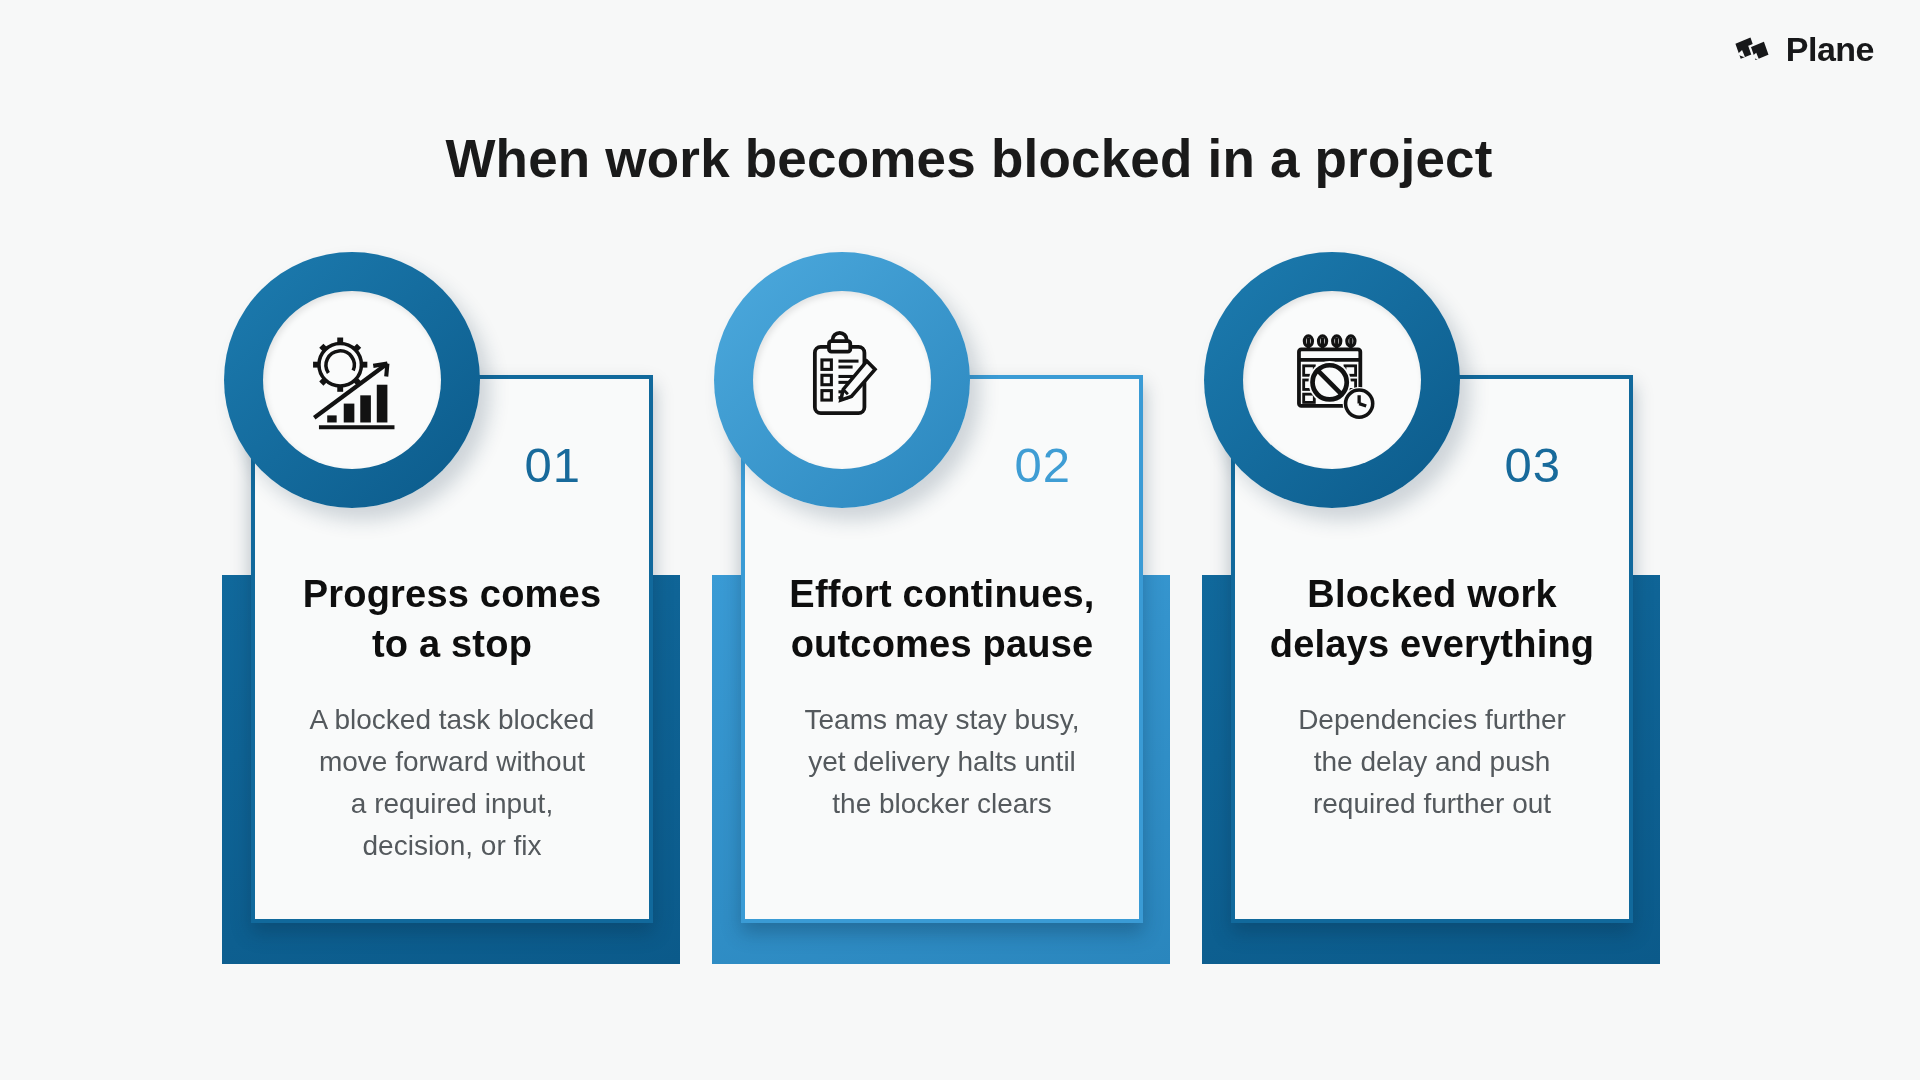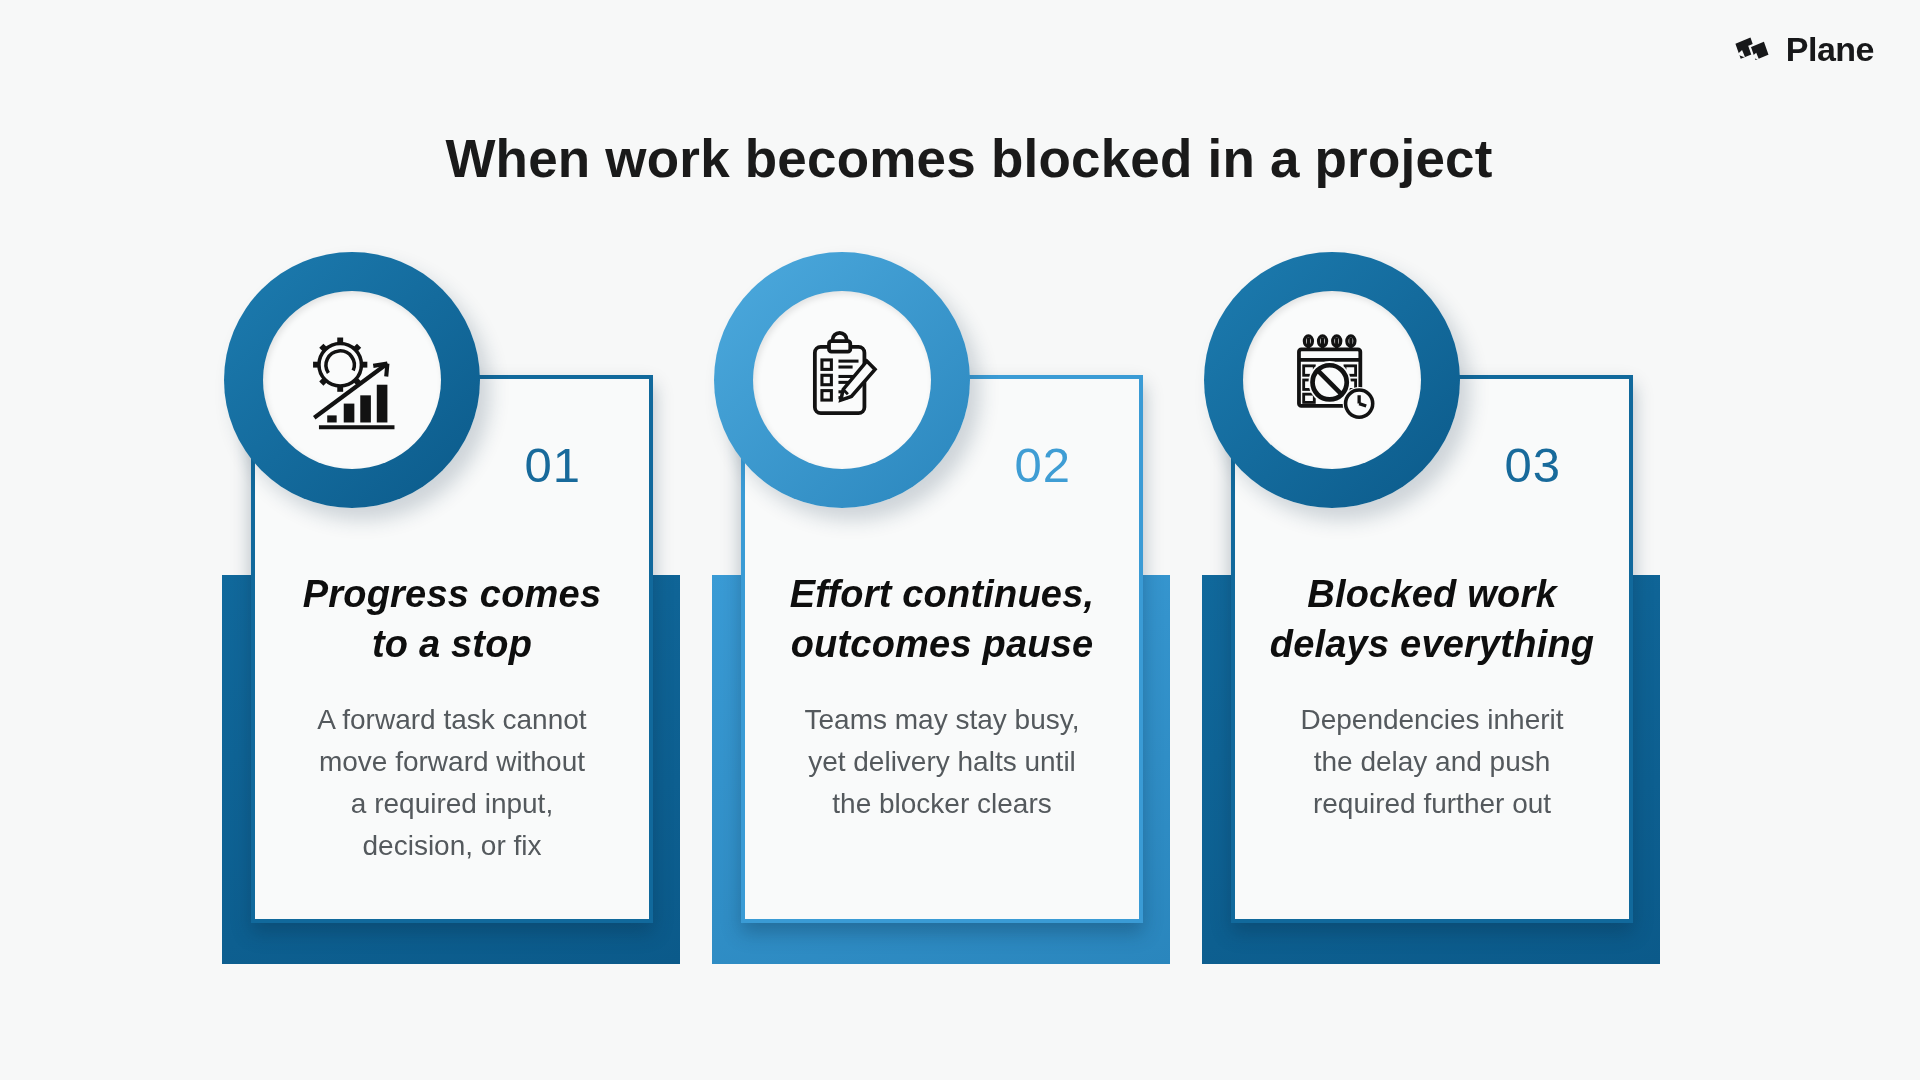--- a/index.html
+++ b/index.html
@@ -59,21 +59,21 @@
   }
 
   .card-number {
     position:absolute; top:58px; right:68px;
     font-size:49px; font-weight:400; letter-spacing:1px;
     color:var(--num);
   }
 
   .card-title {
     font-size:38px; font-weight:700; line-height:50px;
-    color:#0e0e0e; letter-spacing:0.2px;font-style:italic;
+    color:#0e0e0e; letter-spacing:0.2px;
   }
 
   .card-desc {
     margin-top:30px;
     font-size:28px; font-weight:400; line-height:42px;
     color:#54595d;
   }
 
   .circle {
     position:absolute; left:2px; top:-1px;
@@ -110,21 +110,21 @@
 
 <div class="card-col pos-1" style="--accent: #11699c; --accent-dark: #0b5a8a; --accent-light: #1d7cb0; --num: #186a9b;">
   <div class="pedestal"></div>
   <div class="card">
     <div class="card-number">01</div>
     <div class="card-title">
       <div>Progress comes</div>
       <div>to a stop</div>
     </div>
     <div class="card-desc">
-      <div>A forward task cannot</div>
+      <div>A blocked task blocked</div>
       <div>move forward without</div>
       <div>a required input,</div>
       <div>decision, or fix</div>
     </div>
   </div>
   <div class="circle">
     <div class="circle-inner">
       <svg width="118" height="118" viewBox="0 0 100 100" fill="none" stroke="#121212" stroke-width="3">
 
         <circle cx="40" cy="37" r="18"></circle>
@@ -199,21 +199,21 @@
 
 <div class="card-col pos-3" style="--accent: #11699c; --accent-dark: #0b5a8a; --accent-light: #1d7cb0; --num: #186a9b;">
   <div class="pedestal"></div>
   <div class="card">
     <div class="card-number">03</div>
     <div class="card-title">
       <div>Blocked work</div>
       <div>delays everything</div>
     </div>
     <div class="card-desc">
-      <div>Dependencies inherit</div>
+      <div>Dependencies further</div>
       <div>the delay and push</div>
       <div>required further out</div>
     </div>
   </div>
   <div class="circle">
     <div class="circle-inner">
       <svg width="118" height="118" viewBox="0 0 100 100" fill="none" stroke="#121212" stroke-width="3.2">
 
         <g stroke-width="2.8">
           <path d="M30 14 v10 M42 14 v10 M54 14 v10 M66 14 v10"></path>

